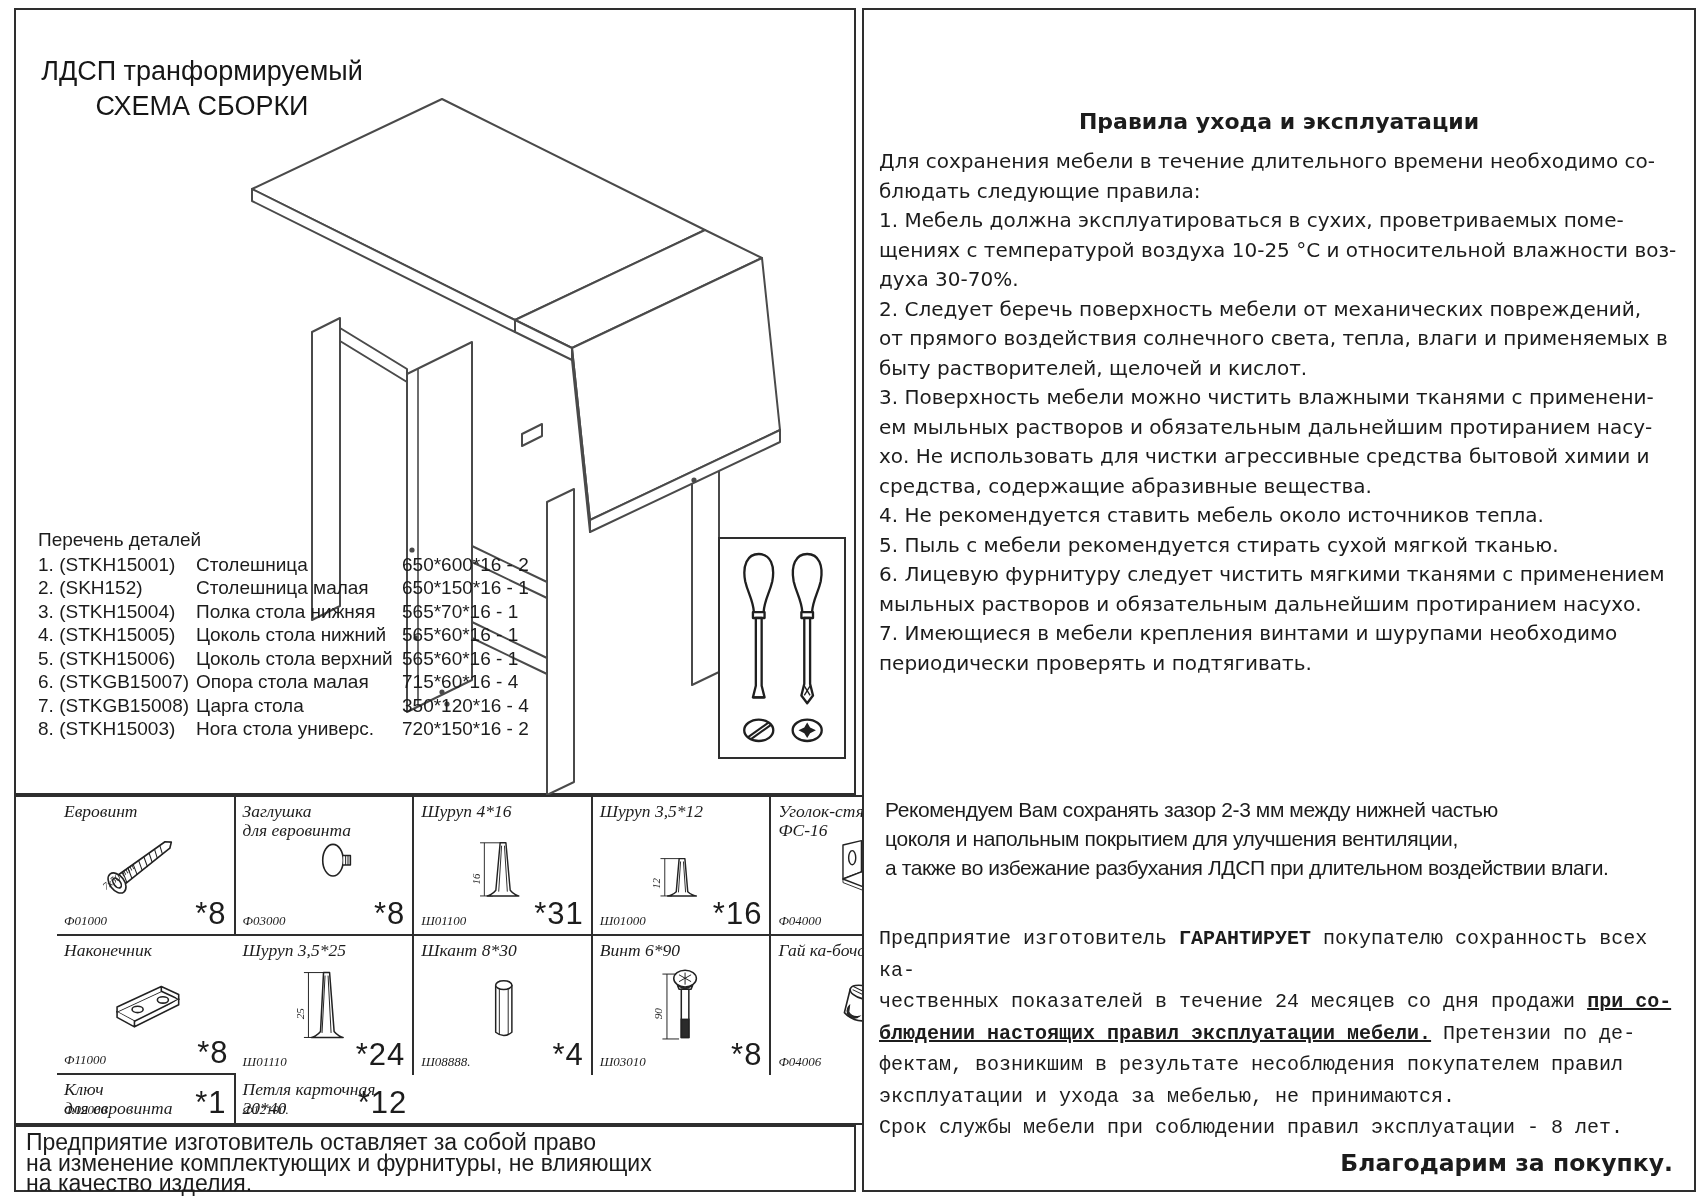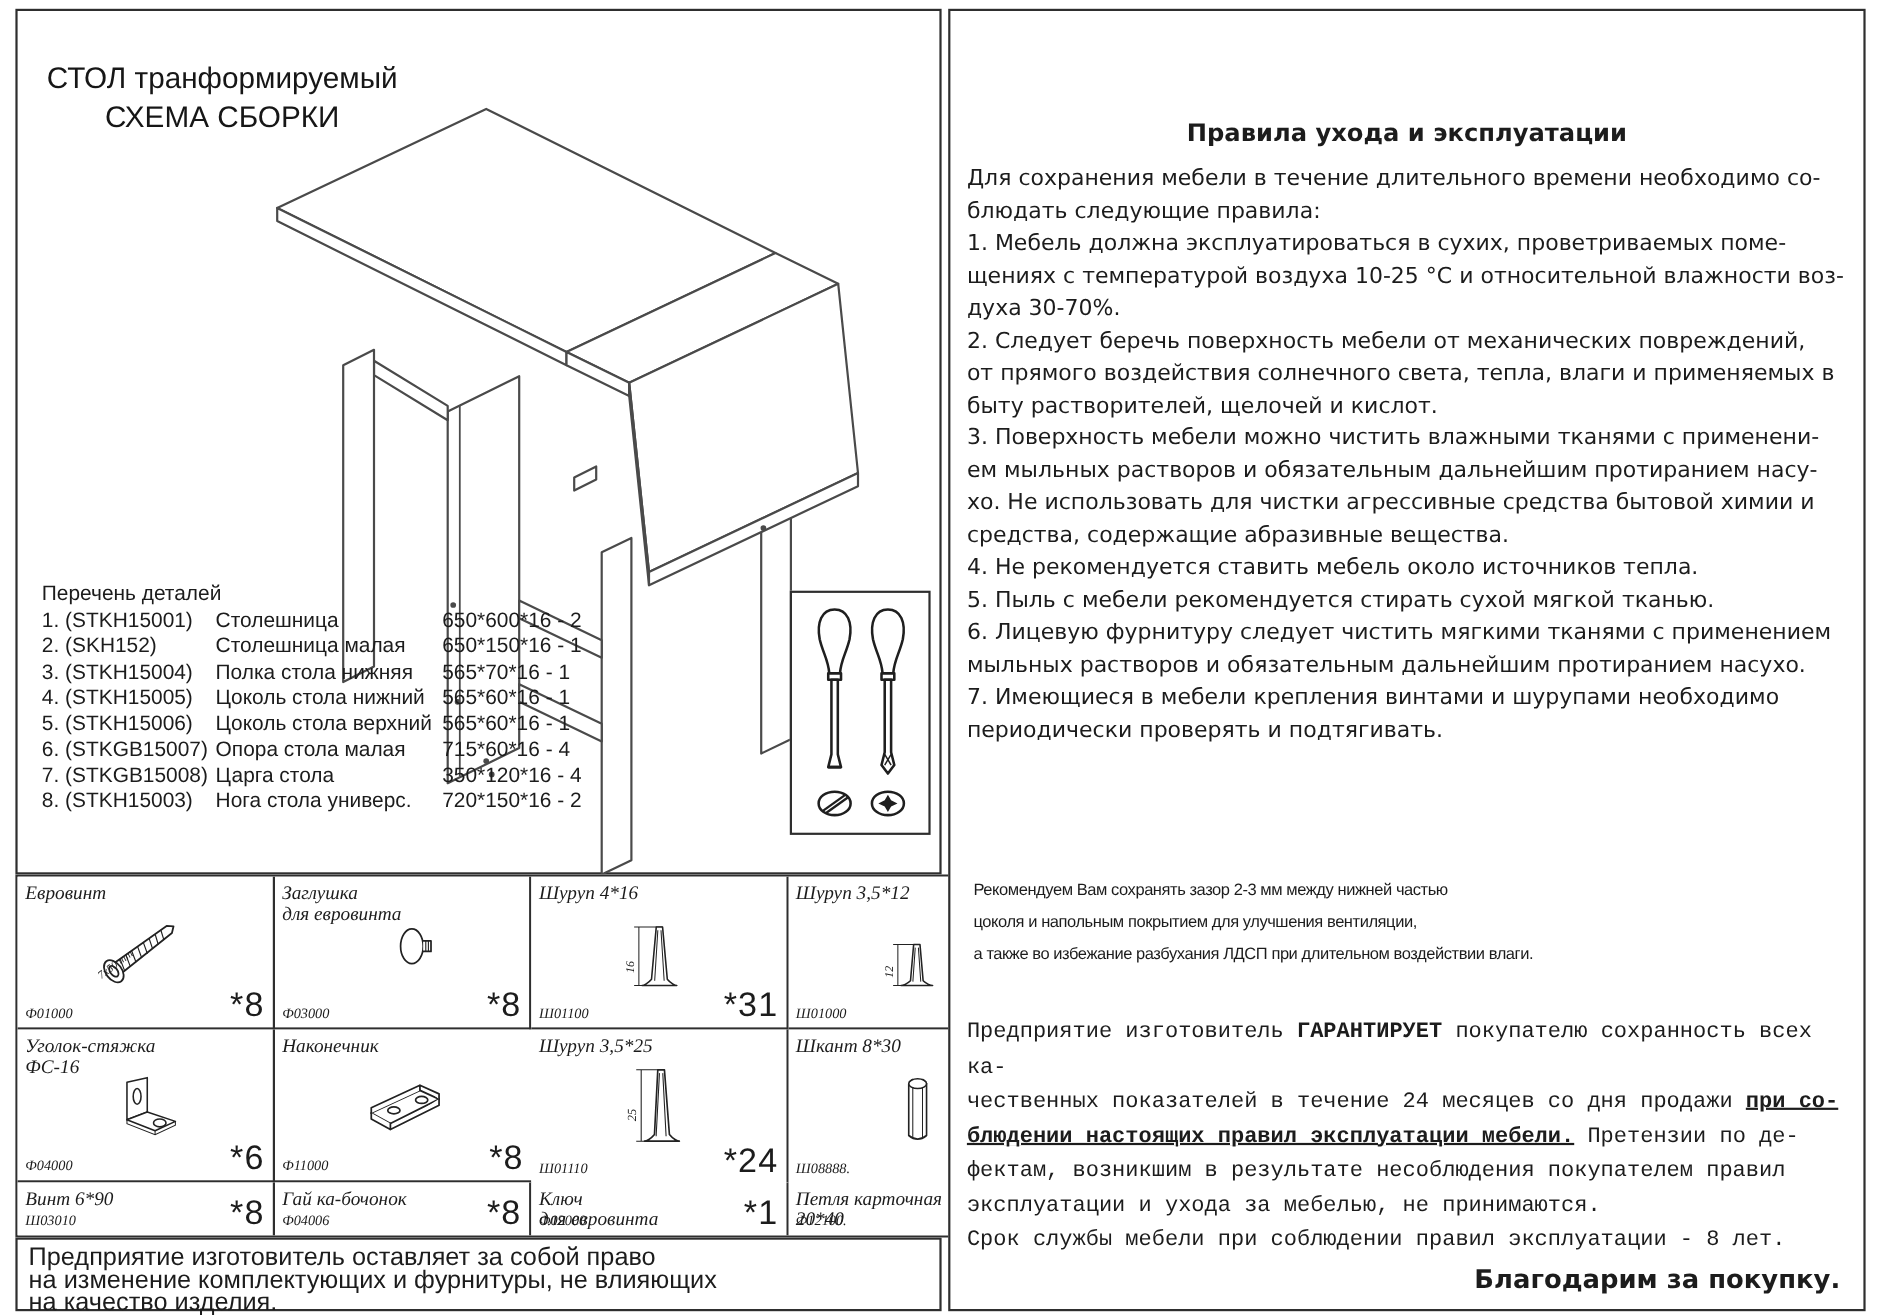--- a/index.html
+++ b/index.html
@@ -20,21 +20,21 @@
   .parts-head{margin-bottom:1px;}
   .parts-row{display:grid;grid-template-columns:158px 206px 1fr;}
   .parts-row span{white-space:nowrap;}
 
   #tools-box{left:702px;top:527px;width:128px;height:222px;}
   #tools-box svg{width:100%;height:100%;}
   .tool{stroke:#1f1f1f;stroke-width:2.4;fill:#fff;stroke-linejoin:round;}
 
   
   #hw-grid{left:14px;top:795px;width:938px;height:330px;display:grid;
-           grid-template-columns:repeat(4,1fr);grid-template-rows:1fr 1fr;}
+           grid-template-columns:repeat(5,1fr);grid-template-rows:1fr 1fr;padding-left:41px;}
   .hw-cell{position:relative;border-right:2px solid #2e2e2e;border-bottom:2px solid #2e2e2e;
            box-sizing:border-box;padding:5px 7px;overflow:hidden;background:#fff;}
   .hw-cell:nth-child(6n){border-right:none;}
   .hw-cell:nth-child(n+7){border-bottom:none;}
   .hw-title{font-family:"Liberation Serif",serif;font-style:italic;font-size:17.5px;
             line-height:19px;white-space:pre-line;}
   .hw-art{position:absolute;left:4px;right:4px;top:30px;bottom:28px;}
   .hw-art svg{width:100%;height:100%;}
   .hw{stroke:#222;stroke-width:2;fill:#fff;stroke-linejoin:round;stroke-linecap:round;}
   .hwthin{stroke:#222;stroke-width:1.3;fill:none;}
@@ -47,37 +47,37 @@
 
   
   #left-note{left:14px;top:1125px;width:842px;height:67px;padding:5px 10px;font-size:23px;
              line-height:20.5px;}
 
   
   #right-panel{left:862px;top:8px;width:834px;height:1184px;padding:0 15px;}
   .r-title{margin-top:99px;text-align:center;font-size:22px;font-weight:bold;
            font-family:"DejaVu Sans",sans-serif;}
   .rules{margin-top:13px;font-size:20px;line-height:29.5px;font-family:"DejaVu Sans",sans-serif;}
-  .recommend{margin-top:117px;font-size:15px;line-height:29px;padding-left:6px;
+  .recommend{margin-top:117px;font-size:21px;line-height:29px;padding-left:6px;
              font-family:"Liberation Sans",sans-serif;letter-spacing:-0.4px;}
   .warranty{margin-top:41px;font-size:20px;line-height:31.5px;font-family:Liberation Mono, monospace;}
   .b{font-weight:bold;}
   .u{text-decoration:underline;}
   .thanks{margin-top:5px;text-align:right;font-weight:bold;font-size:23.5px;padding-right:6px;
           font-family:"DejaVu Sans",sans-serif;}
 </style>
 </head>
 <body>
 
 <div class="page">
 
   <div class="box" id="left-top">
 
     <div class="l-title">
-      <div>СТОЛ транформируемый</div>
+      <div>ЛДСП транформируемый</div>
       <div>СХЕМА СБОРКИ</div>
     </div>
 
     <div id="table-drawing">
       <svg viewBox="0 0 560 713">
 
         <polygon class="draw" points="305,420 332,407 332,700 305,713"></polygon>
 
         <polygon class="draw" points="450,390 477,377 477,590 450,603"></polygon>
 

